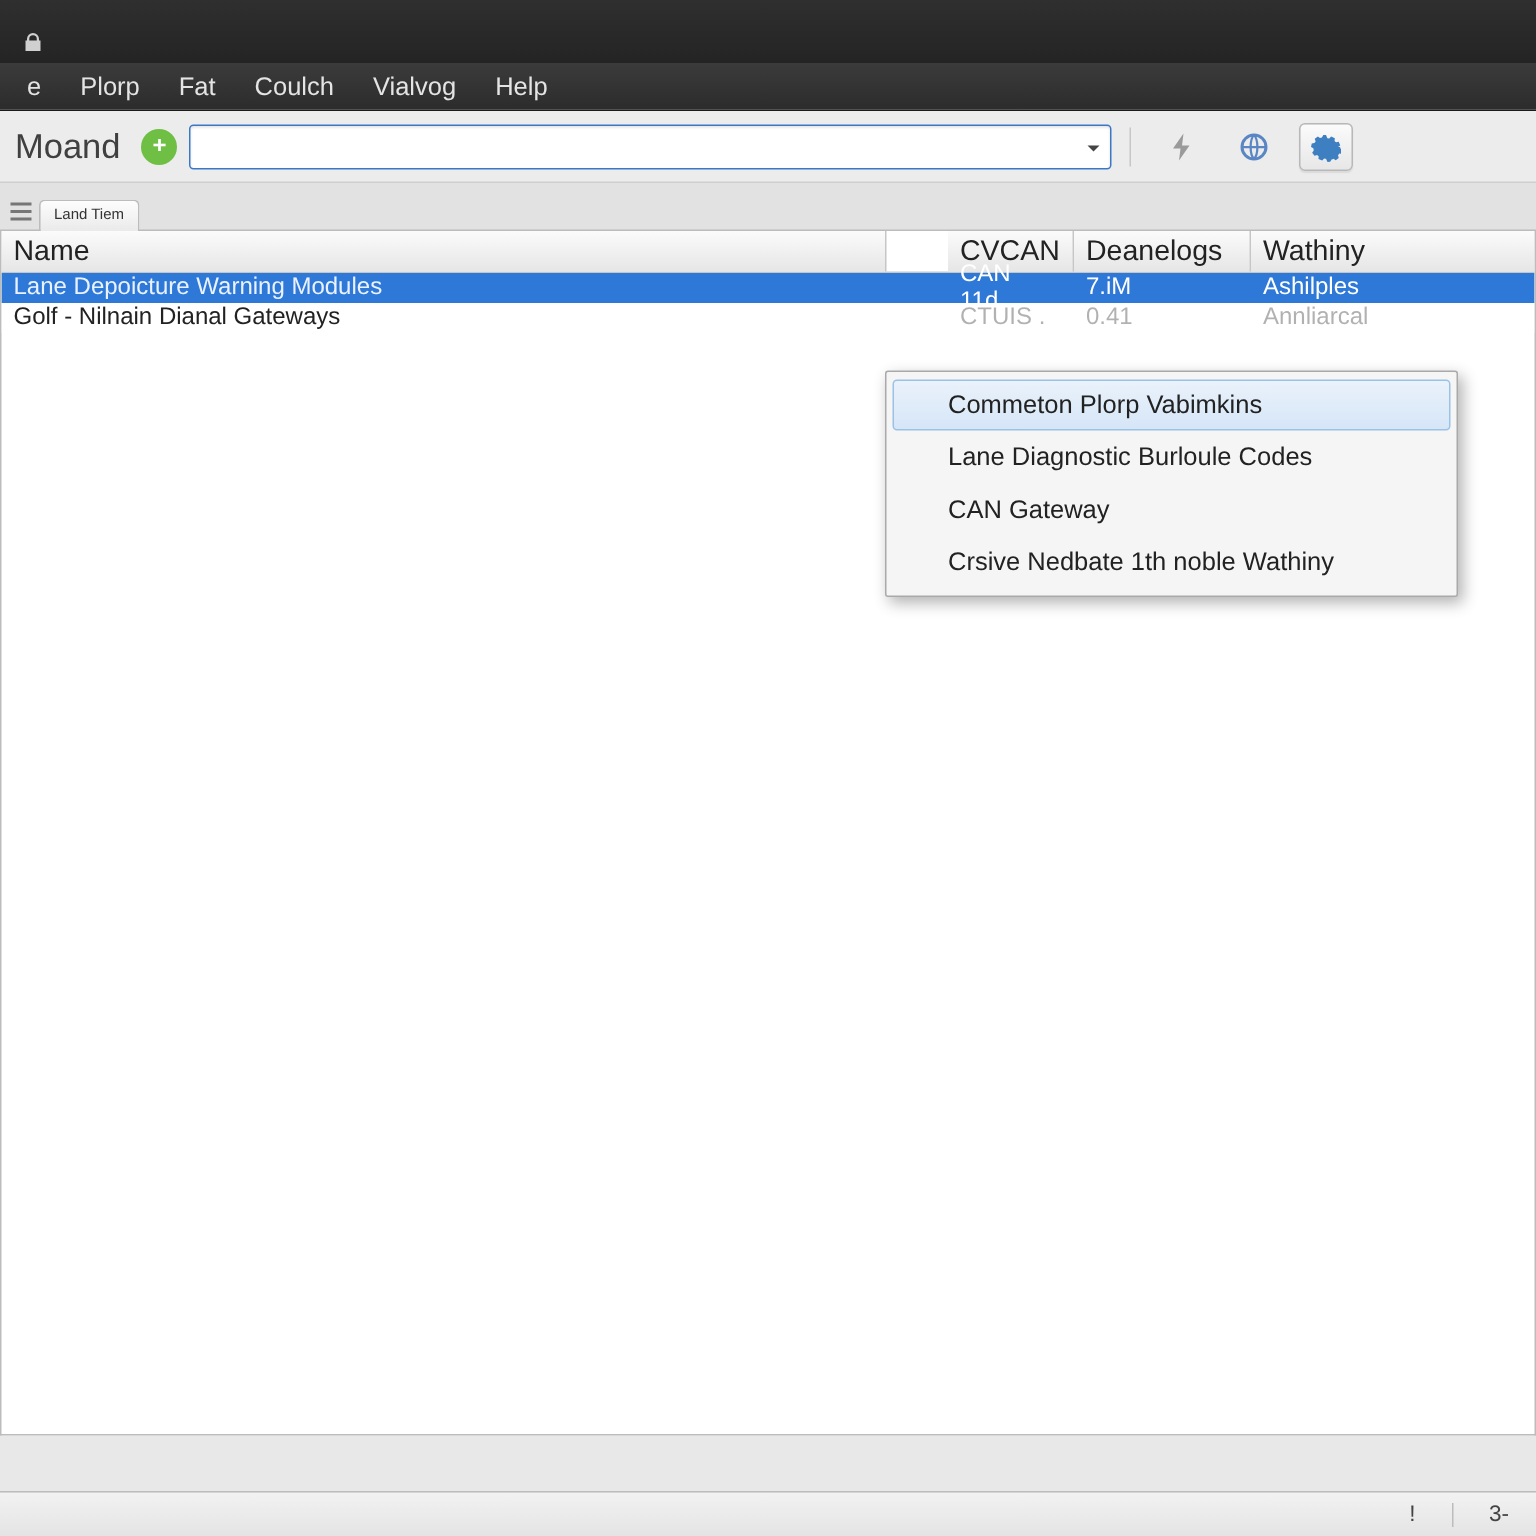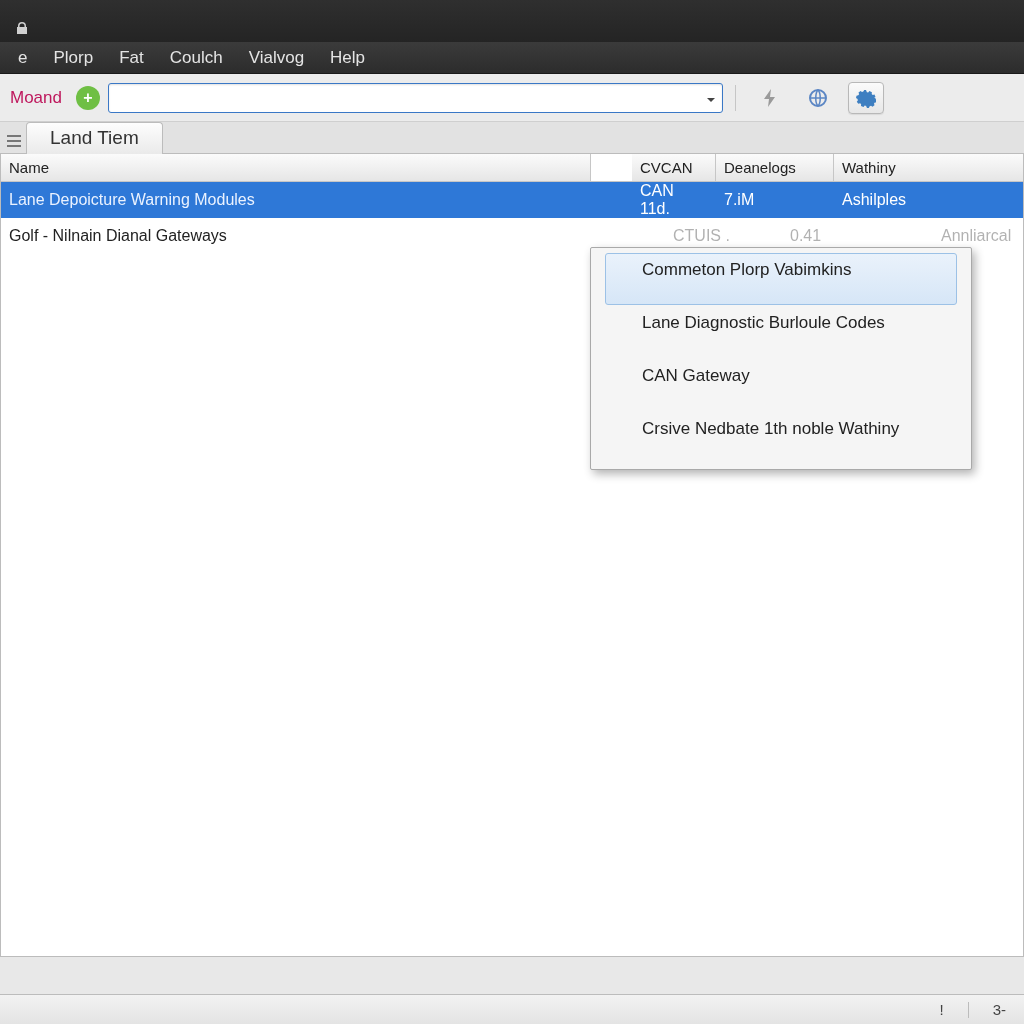--- a/index.html
+++ b/index.html
@@ -10,54 +10,54 @@
   .titlebar { height: 42px; background: linear-gradient(#2f2f2f,#242424); display: flex; align-items: flex-end; padding: 0 14px; }
   .titlebar .app-icon { width: 16px; height: 16px; margin-bottom: 6px; color: #d0d0d0; }
   .titlebar .app-icon svg { width: 16px; height: 16px; display:block; }
 
   
   .menubar { height: 32px; background: linear-gradient(#3b3b3b,#2c2c2c); display: flex; align-items: center; gap: 6px; padding: 0 8px; color: #e4e4e4; font-size: 17px; border-bottom: 1px solid #1a1a1a; }
   .menubar .menu-item { padding: 3px 10px; border-radius: 3px; cursor: default; }
 
   
   .toolbar { height: 48px; background: #ececec; display: flex; align-items: center; gap: 8px; padding: 0 10px; border-bottom: 1px solid #cfcfcf; }
-  .toolbar .label { font-size: 17px; color: #be185d; margin-right: 2px; }
+  .toolbar .label { font-size: 23px; color: #404040; margin-right: 2px; }
   .addr { position: relative; }
   .addr-input { width: 615px; height: 30px; border: 1px solid #3a78c6; border-radius: 3px; background: #fff; padding: 0 28px 0 8px; font-size: 15px; outline: none; box-shadow: inset 0 1px 2px rgba(0,0,0,0.12); }
   .addr-chev { position: absolute; right: 6px; top: 50%; transform: translateY(-50%); width: 12px; height: 12px; pointer-events: none; color:#444; }
   .icon-btn { width: 36px; height: 32px; border: 1px solid #b8b8b8; border-radius: 4px; background: linear-gradient(#fbfbfb,#e7e7e7); display:flex; align-items:center; justify-content:center; margin-left:4px; cursor:pointer; box-shadow: 0 1px 1px rgba(0,0,0,0.08); color:#666; }
   .icon-btn.flat { border-color: transparent; background: transparent; box-shadow:none; }
   .icon-btn svg { width: 20px; height: 20px; display:block; }
   .toolbar .sep { width:1px; height:26px; background:#c6c6c6; margin:0 4px; }
   .add-circle { width:24px; height:24px; border-radius:50%; background:#6fbf44; color:#fff; display:flex; align-items:center; justify-content:center; font-weight:bold; font-size:16px; margin-left:4px; }
 
   
   .tabstrip { height: 32px; background: #e2e2e2; display:flex; align-items:flex-end; padding: 0 6px; border-bottom: 1px solid #bcbcbc; gap:2px; }
   .tabstrip .tab-icon { width:16px; height:16px; margin-bottom:4px; margin-right:2px; color:#777; }
-  .tab { background: linear-gradient(#fdfdfd,#eaeaea); border:1px solid #bcbcbc; border-bottom: none; border-radius: 4px 4px 0 0; padding: 4px 23px 5px; font-size:19px; color:#333; position:relative; top:1px; }
+  .tab { background: linear-gradient(#fdfdfd,#eaeaea); border:1px solid #bcbcbc; border-bottom: none; border-radius: 4px 4px 0 0; padding: 4px 9px 5px; font-size:10px; color:#333; position:relative; top:1px; }
 
   
   .table-wrap { background:#fff; border:1px solid #bcbcbc; border-top:none; height: 803px; position:relative; overflow:hidden; }
-  .thead { display:flex; height:28px; border-bottom:1px solid #c6c6c6; font-size:15px; color:#222; }
+  .thead { display:flex; height:28px; border-bottom:1px solid #c6c6c6; font-size:19px; color:#222; }
   .th { background: linear-gradient(#fbfbfb,#e6e6e6); border-right:1px solid #c6c6c6; padding: 4px 8px; display:flex; align-items:center; }
   .th:last-child { border-right:none; }
   .col-name   { width: 590px; }
   .col-cvcan  { width: 84px; margin-left: 41px;  }
   .col-dean   { width: 118px; }
   .col-red    { flex: 1; }
 
-  .tr { display:flex; height:36px; font-size:16px; }
+  .tr { display:flex; height:20px; font-size:16px; }
   .td { padding: 2px 8px; display:flex; align-items:center; border-right:1px solid transparent; }
   .tr.sel { background:#2e78d7; color:#fff; }
   .tr.sel .td.col-name { color:#eaf2ff; }
-  .tr.alt { background:#fff; color:#222;gap:33px; }
+  .tr.alt { background:#fff; color:#222; }
 
   
   .context-menu { position:absolute; left:590px; top: 247px; width: 382px; background:#f5f5f5; border:1px solid #a9a9a9; box-shadow: 3px 4px 10px rgba(0,0,0,0.3); border-radius:2px; padding:4px 2px; font-size:17px; color:#222; }
-  .ctx-item { padding: 6px 12px 24px 36px; border:1px solid transparent; border-radius:3px; margin:1px 12px; cursor:default; }
+  .ctx-item { padding: 6px 12px 6px 36px; border:1px solid transparent; border-radius:3px; margin:1px 2px; cursor:default; }
   .ctx-item.hover { background: linear-gradient(#eaf2fb,#d6e6f7); border:1px solid #9cc1e6; }
 
   
   .statusbar { position:absolute; left:0; right:0; bottom:0; height:30px; background: linear-gradient(#f2f2f2,#e4e4e4); border-top:1px solid #bcbcbc; display:flex; align-items:center; justify-content:flex-end; padding:0 18px; gap:24px; font-size:15px; color:#444; }
   .statusbar .divider { width:1px; height:16px; background:#bcbcbc; }
   .mask-row .td.col-name { color:#222; }
 </style>
 </head>
 <body>
 

